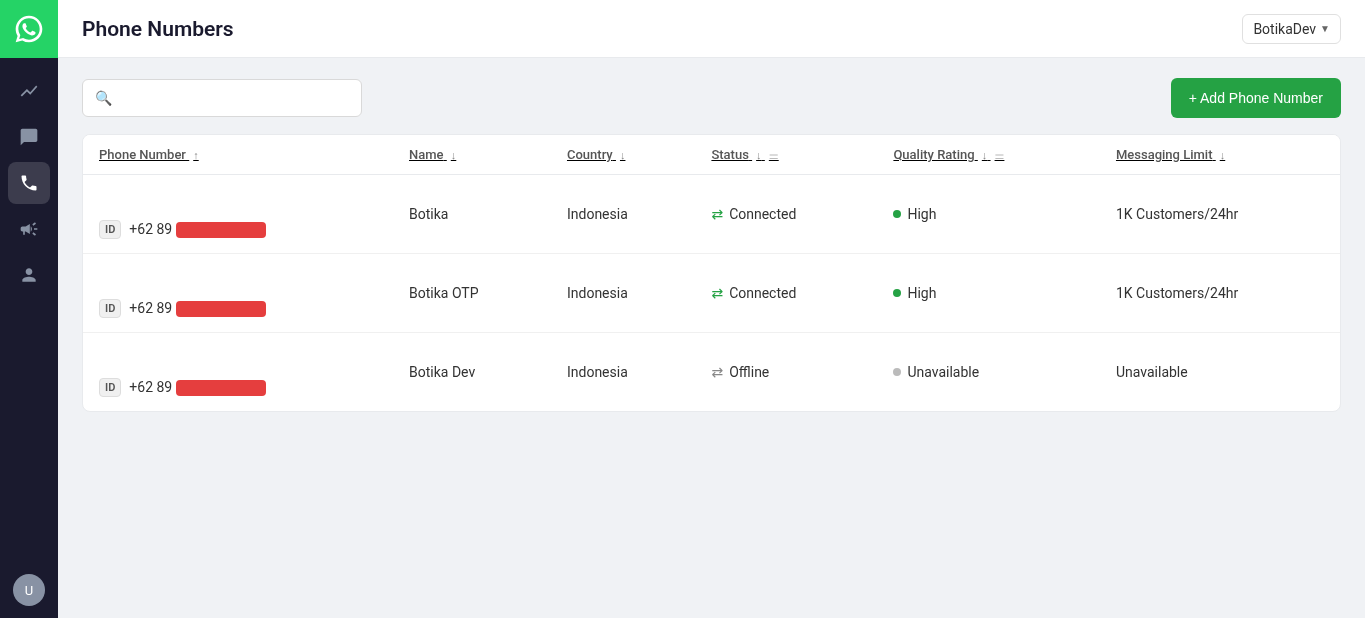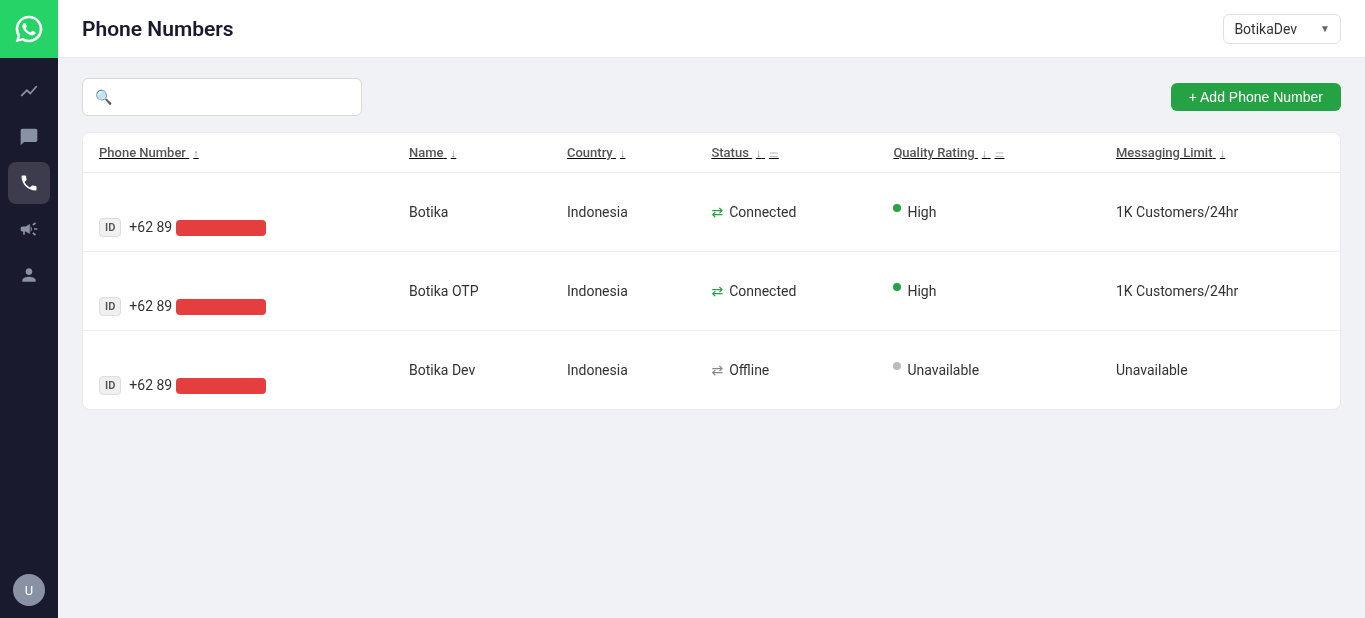--- a/index.html
+++ b/index.html
@@ -66,21 +66,21 @@
       border-bottom: 1px solid #e8eaed;
       flex-shrink: 0;
     }
     .header-title {
       font-size: 21px; font-weight: 600; color: #1a1a2e;
     }
     .header-right {
       display: flex; align-items: center; gap: 8px;
     }
     .account-selector {
-      display: flex; align-items: center; gap: 23px;
+      display: flex; align-items: center; gap: 4px;
       font-size: 14px; color: #333; cursor: pointer;
       padding: 6px 10px; border-radius: 6px;
       border: 1px solid #e0e0e0; background: #fff;
     }
     .account-selector .chevron { font-size: 10px; color: #666; }
 
     
     .page-body {
       flex: 1;
       padding: 20px 24px;
@@ -111,21 +111,21 @@
       flex: 1; background: transparent;
     }
     .search-icon { color: #aaa; font-size: 14px; }
 
     .add-btn {
       background: #25a244;
       color: #fff;
       border: none;
       border-radius: 6px;
       padding: 0 18px;
-      height: 28px;
+      height: 40px;
       font-size: 14px;
       font-weight: 500;
       cursor: pointer;
       display: flex; align-items: center; gap: 6px;
       white-space: nowrap;
     }
 
     
     .table-container {
       background: #fff;
@@ -197,21 +197,21 @@
     }
     .status-connected .arrow-icon { color: #25a244; }
 
     .status-offline {
       display: flex; align-items: center; gap: 6px;
       color: #333; font-size: 14px;
     }
     .status-offline .arrow-icon { color: #888; }
 
     .quality-cell {
-      display: flex; gap: 6px;
+      display: flex; align-items: center; gap: 6px;
     }
     .quality-dot {
       width: 8px; height: 8px; border-radius: 50%;
     }
     .quality-dot.high { background: #25a244; }
     .quality-dot.unavailable { background: #bbb; }
   </style>
 </head>
 <body>
 

